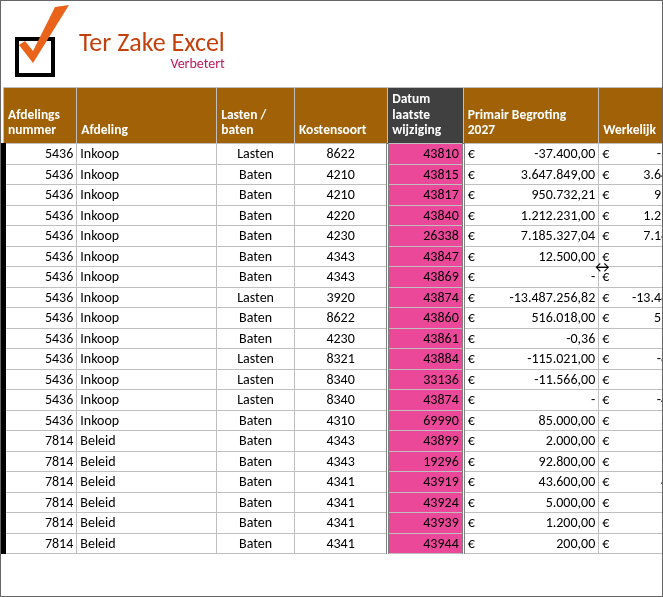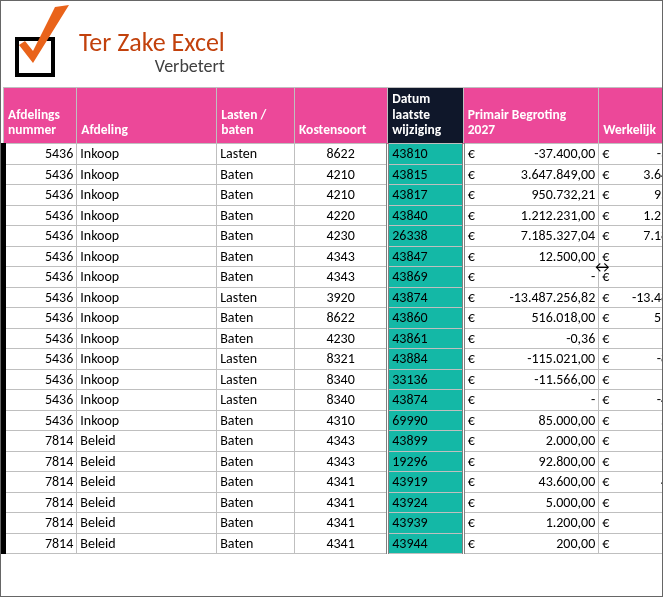--- a/index.html
+++ b/index.html
@@ -50,33 +50,33 @@
     padding-top: 22px;
     line-height: 1;
   }
   .logo-title {
     font-size: 26px;
     font-weight: 400;
     color: #c2410c;
     font-family: "Segoe UI", Calibri, sans-serif;
   }
   .logo-sub {
-    font-size: 18px;
-    color: #404040;
+    font-size: 14px;
+    color: #be185d;
     text-align: right;
     margin-top: 2px;
     font-family: "Segoe UI", Calibri, sans-serif;
   }
   .tbl {
     border-collapse: collapse;
     table-layout: fixed;
     width: 696px; 
   }
   .tbl th {
-    background: #ec4899;
+    background: #a16207;
     color: #fff;
     font-weight: 700;
     text-align: left;
     vertical-align: bottom;
     padding: 3px 4px 5px 4px;
     border: 1px solid #bfbfbf;
     border-bottom: 1px solid #bfbfbf;
     font-size: 13.5px;
     line-height: 1.15;
     height: 56px;
@@ -89,24 +89,24 @@
     height: 20px;
     white-space: nowrap;
     overflow: hidden;
     vertical-align: bottom;
   }
   .tbl tbody td:first-child {
     border-left: 5px solid #000000;
   }
   .c-afn { width: 66px; text-align: right; }
   .c-afd { width: 126px; text-align: left; }
-  .c-lb  { width: 70px; text-align: left; }
+  .c-lb  { width: 70px; text-align: center; }
   .c-ks  { width: 84px; text-align: center; }
-  .c-dt  { width: 68px; text-align: left; background: #14b8a6; }
-  th.c-dt { background: #0f172a; }
+  .c-dt  { width: 68px; text-align: right; background: #ec4899; }
+  th.c-dt { background: #404040; }
   .c-pb  { width: 122px; }
   .c-wk  { width: 88px; }
   .eurocell { position: relative; padding-left: 14px !important; text-align: right; }
   .eurocell .eu { position: absolute; left: 3px; top: 1px; }
   .filter { position: relative; }
   .filter::after {
     content: "";
     position: absolute;
     top: 2px;
     right: 2px;

